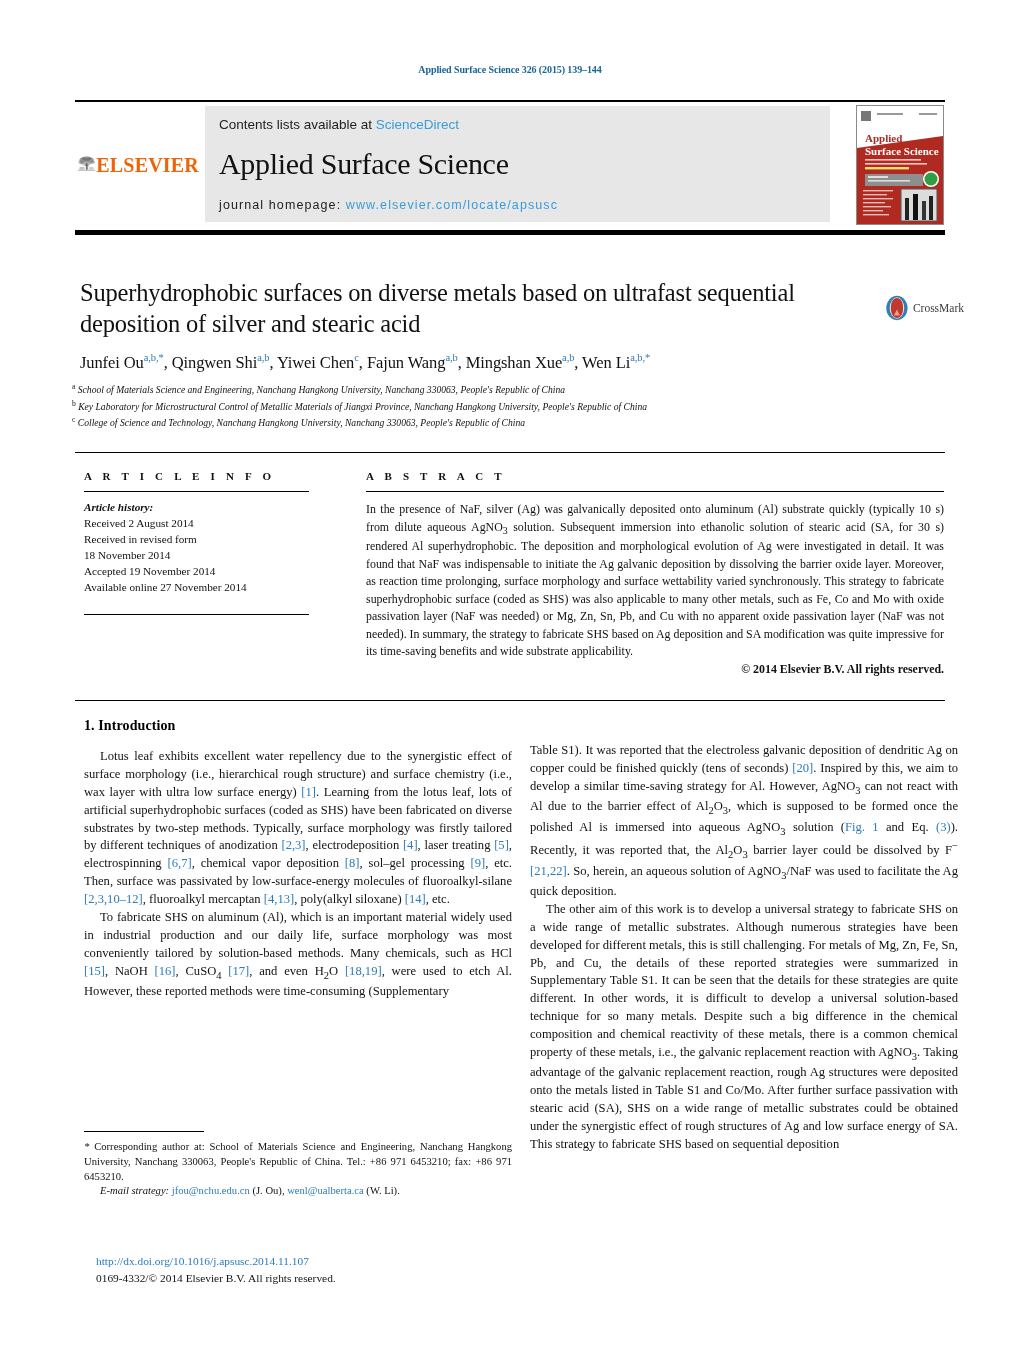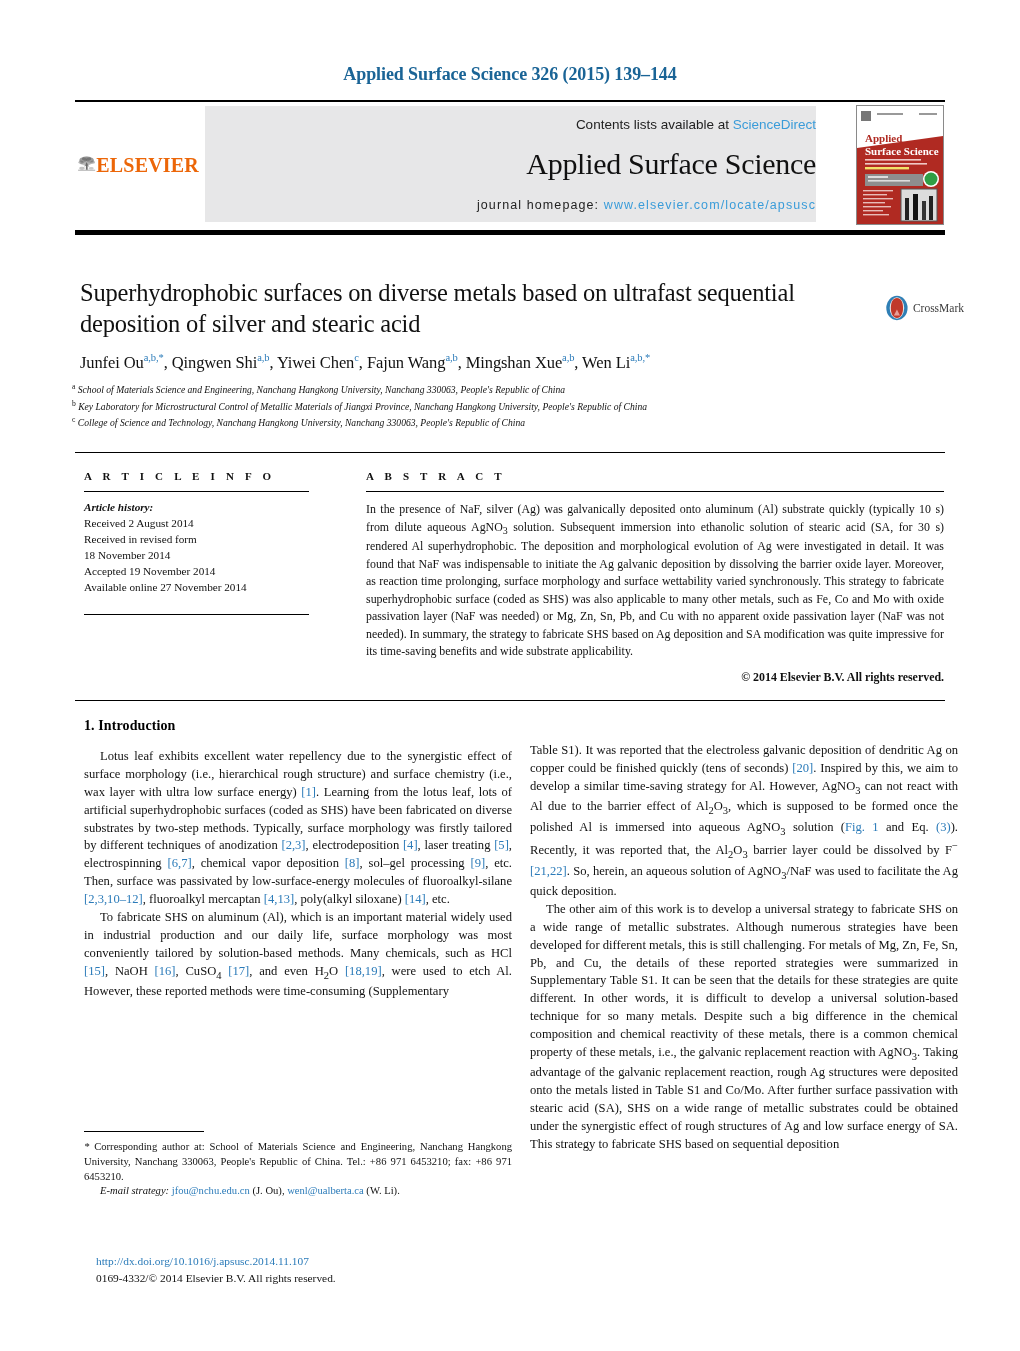--- a/index.html
+++ b/index.html
@@ -23,21 +23,21 @@
   }
 
   
   .running-head {
     position: absolute;
     left: 0; top: 64px;
     width: 1020px;
     text-align: center;
     font-family: "Liberation Serif", serif;
     font-weight: bold;
-    font-size: 18px;
+    font-size: 10px;
     letter-spacing: -0.1px;
     color: #1a6496;
   }
 
   
   .masthead {
     position: absolute;
     left: 75px; top: 100px;
     width: 870px;
     height: 128px;
@@ -68,21 +68,22 @@
     color: #ec6608;
     line-height: 1;
     margin-top: 1px;
   }
   .journal-box {
     position: absolute;
     left: 130px; top: 4px;
     width: 611px;
     height: 116px;
     background: #e7e7e8;
-    text-align: right;
+    text-align: left;
+    padding-left: 14px;
   }
   .contents-line {
     margin-top: 11px;
     font-family: "Liberation Sans", sans-serif;
     font-size: 13.5px;
     color: #222;
   }
   .sd-link { color: #3a9cd9; }
   .journal-title {
     margin-top: 15px;
@@ -209,21 +210,21 @@
     width: 578px;
   }
   .abs-body {
     font-family: "Liberation Serif", serif;
     font-size: 11.9px;
     line-height: 1.47;
     text-align: justify;
     color: #111;
   }
   .abs-copy {
-    margin-top: 9px;
+    margin-top: 1px;
     text-align: right;
     font-family: "Liberation Serif", serif;
     font-size: 11.9px;
     font-weight: bold;
     color: #111;
   }
 
   
   .col-left {
     position: absolute;

